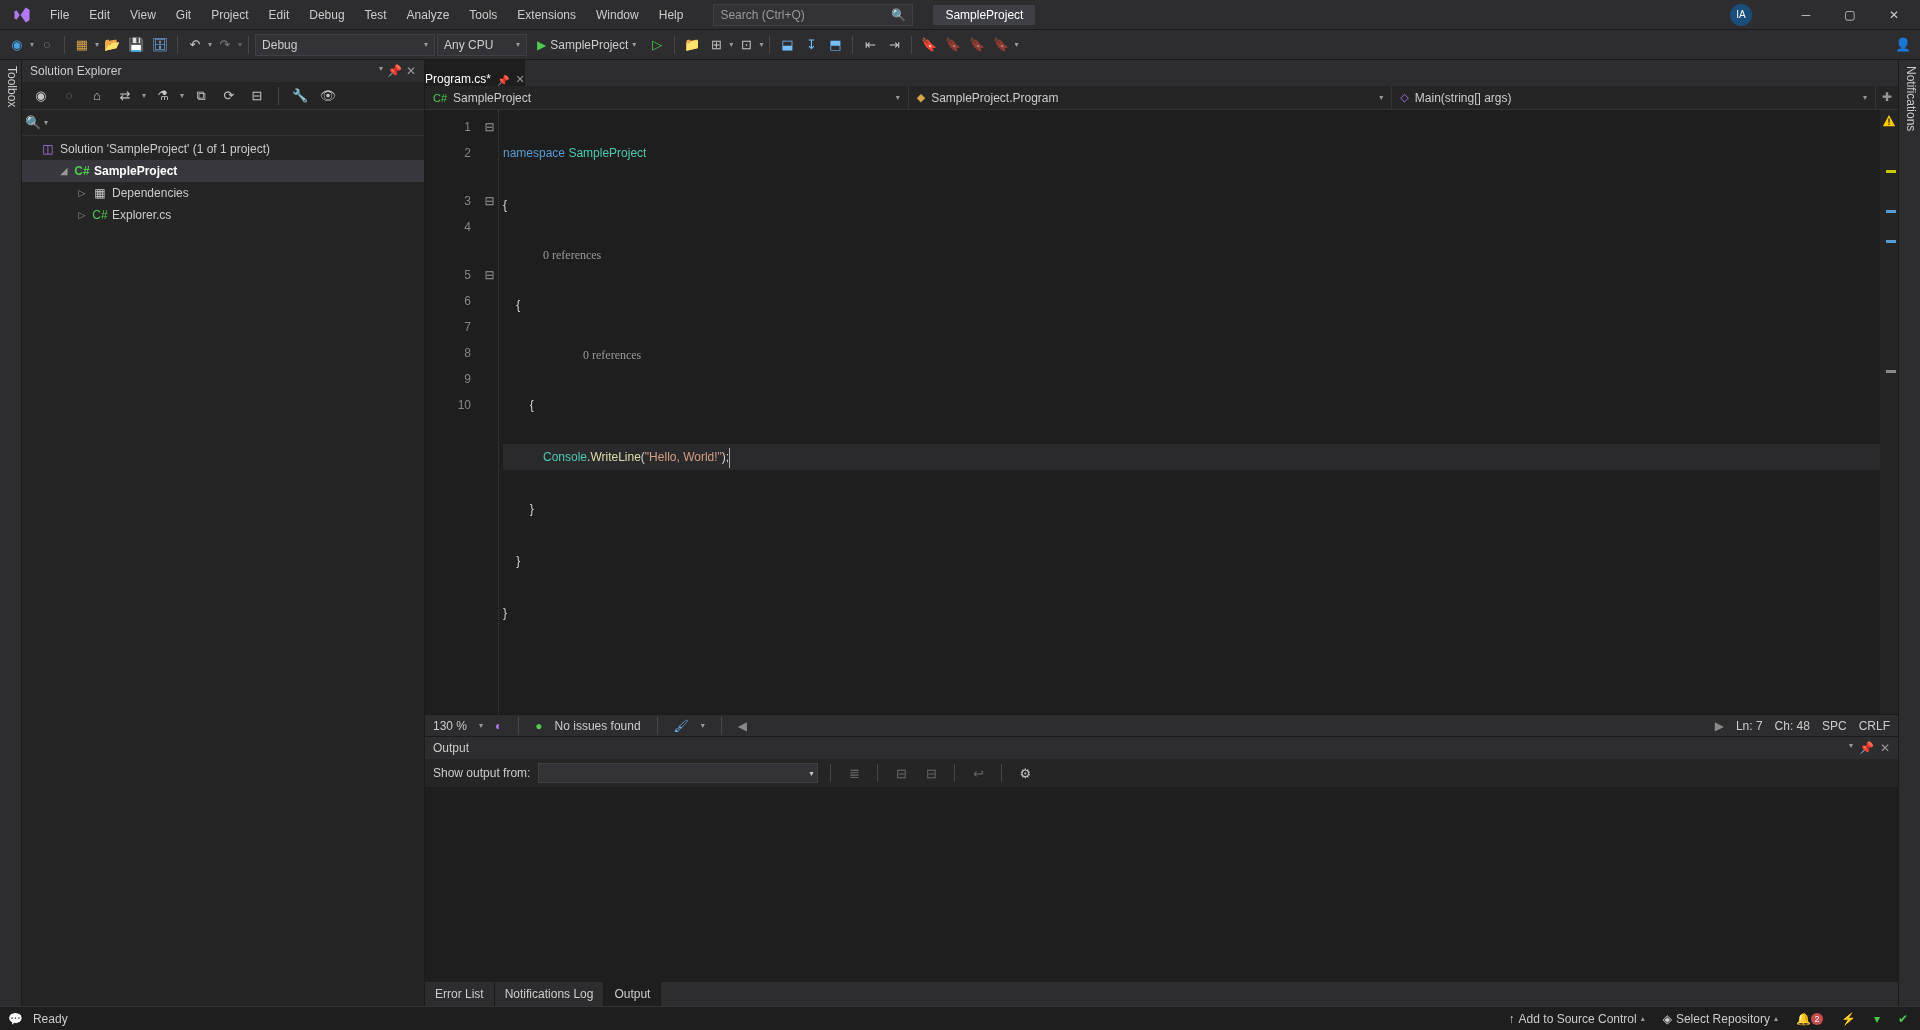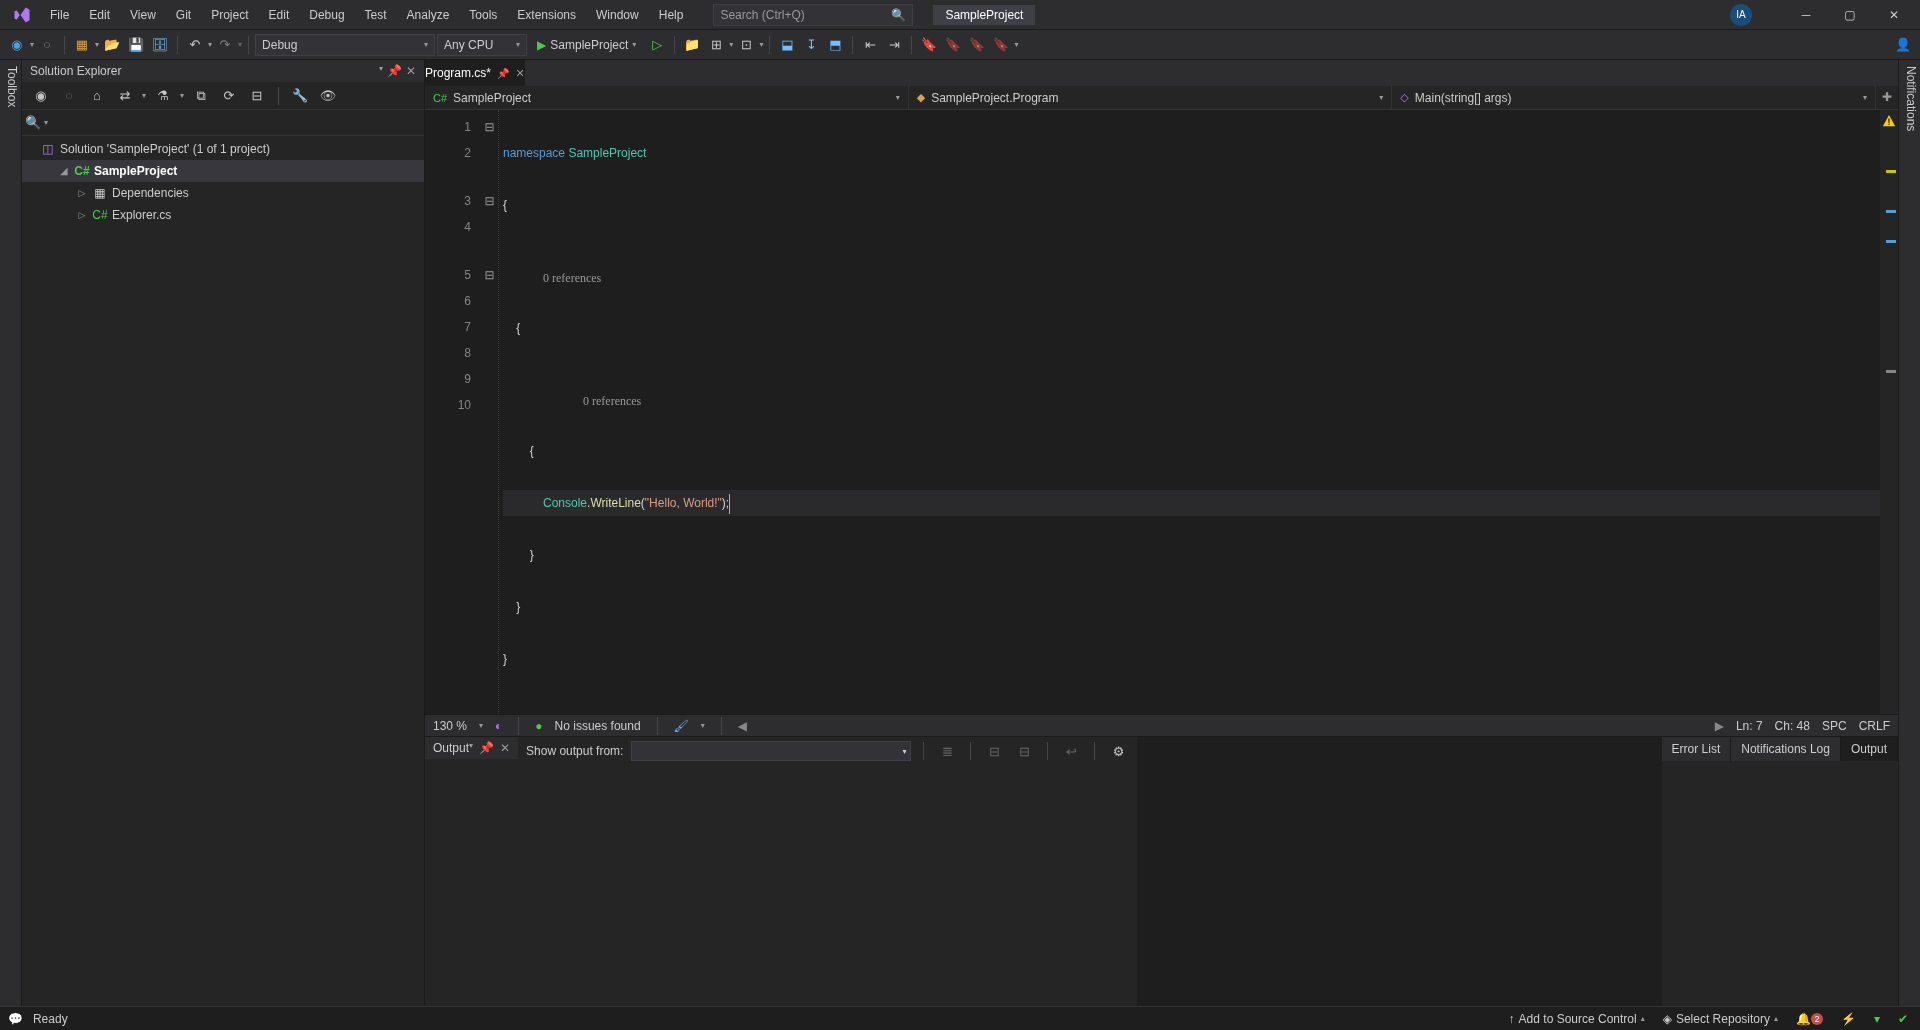--- a/index.html
+++ b/index.html
@@ -35,48 +35,48 @@
 .tree { flex: 1; padding: 2px 0; }
 .tree-row { display: flex; align-items: center; height: 22px; padding: 0 4px; color: #ccc; gap: 4px; }
 .tree-row.sel { background: #37373d; color: #fff; font-weight: 600; }
 .tree-row .exp { width: 12px; font-size: 9px; color: #999; text-align: center; }
 .tree-row .ico { width: 16px; text-align: center; font-size: 12px; }
 .tree-row.depth1 { padding-left: 18px; }
 .tree-row.depth2 { padding-left: 36px; }
 .tree-row.depth3 { padding-left: 54px; }
 .editor-area { flex: 1; display: flex; flex-direction: column; min-width: 0; }
 .doc-tabs { height: 26px; background: #2d2d30; display: flex; }
-.doc-tab { background: #1e1e1e; padding: 0 0; display: flex; align-items: center; gap: 6px; color: #fff; position: relative; }
+.doc-tab { background: #1e1e1e; padding: 0 0; display: flex; align-items: flex-end; gap: 6px; color: #fff; position: relative; }
 .doc-tab .pin { color: #999; font-size: 10px; }
 .doc-tab .close { color: #999; font-size: 11px; }
 .nav-bar { height: 24px; display: flex; background: #252526; border-bottom: 1px solid #333; }
 .nav-combo { flex: 1; display: flex; align-items: center; padding: 0 8px; border-right: 1px solid #333; gap: 6px; color: #ccc; position: relative; }
 .nav-combo .caret { margin-left: auto; font-size: 8px; color: #999; }
 .nav-combo .ico { font-size: 11px; }
 .code-scroll { flex: 1; display: flex; background: #1e1e1e; font-family: Consolas, monospace; overflow: hidden; position: relative; }
 .gutter { width: 56px; text-align: right; padding: 4px 10px 0 0; color: #858585; font-family: Consolas, monospace; font-size: 16px; line-height: 26px; }
 .fold-gutter { width: 18px; padding-top: 4px; font-family: Consolas, monospace; font-size: 10px; line-height: 26px; color: #999; border-right: 1px dotted #404040; }
 .fold-gutter div { height: 26px; display: flex; align-items: center; justify-content: center; }
 .code { flex: 1; padding: 4px 0 0 4px; font-family: Consolas, monospace; font-size: 16px; line-height: 26px; white-space: pre; position: relative; }
 .code .line { height: 26px; }
 .code .line.hl { background: #2a2a2c; }
-.codelens { color: #999; font-size: 12px; font-family: "Segoe UI"; height: 22px; line-height: 22px; padding-left: 40px; margin-top: 23px; }
+.codelens { color: #999; font-size: 12px; font-family: "Segoe UI"; height: 22px; line-height: 22px; padding-left: 40px; }
 .codelens.m { padding-left: 80px; }
 .kw { color: #569cd6; }
 .cls { color: #4ec9b0; }
 .fn { color: #dcdcaa; }
 .str { color: #d69d85; }
 .var { color: #9cdcfe; }
 .pf { color: #d4d4d4; }
 .editor-status { height: 22px; background: #2d2d30; display: flex; align-items: center; padding: 0 8px; color: #ccc; gap: 12px; border-top: 1px solid #1b1b1c; font-size:11px; }
 .editor-status .spacer { flex: 1; }
 .ok-icon { color: #4ec94e; }
 .warn-icon { width:14px; height:14px; display:inline-flex; align-items:center; justify-content:center; }
 .caret-sm { font-size: 8px; color: #999; }
-.output-panel { height: 270px; background: #252526; display: flex; flex-direction: row; border-top: 1px solid #1b1b1c; }
+.output-panel { height: 270px; background: #252526; display: flex; flex-direction: column; border-top: 1px solid #1b1b1c; }
 .output-title { height: 22px; display: flex; align-items: center; padding: 0 8px; background: #2d2d30; color: #ccc; }
 .output-title .controls { margin-left: auto; display: flex; gap: 6px; color: #999; }
 .output-tb { height: 28px; display: flex; align-items: center; padding: 0 8px; gap: 8px; color: #ccc; }
 .output-tb .combo { background: #333337; border: 1px solid #3f3f46; width: 280px; height: 20px; display: flex; align-items: center; }
 .output-tb .combo .caret { margin-left: auto; padding-right: 4px; font-size: 8px; }
 .output-body { flex: 1; background: #1e1e1e; }
 .bottom-tabs { height: 24px; background: #2d2d30; display: flex; }
 .bottom-tab { padding: 0 10px; display: flex; align-items: center; color: #ccc; border-right: 1px solid #1b1b1c; }
 .bottom-tab.active { background: #1e1e1e; }
 .statusbar { height: 24px; background: #007acc; display: flex; align-items: center; padding: 0 8px; color: #fff; gap: 10px; }

